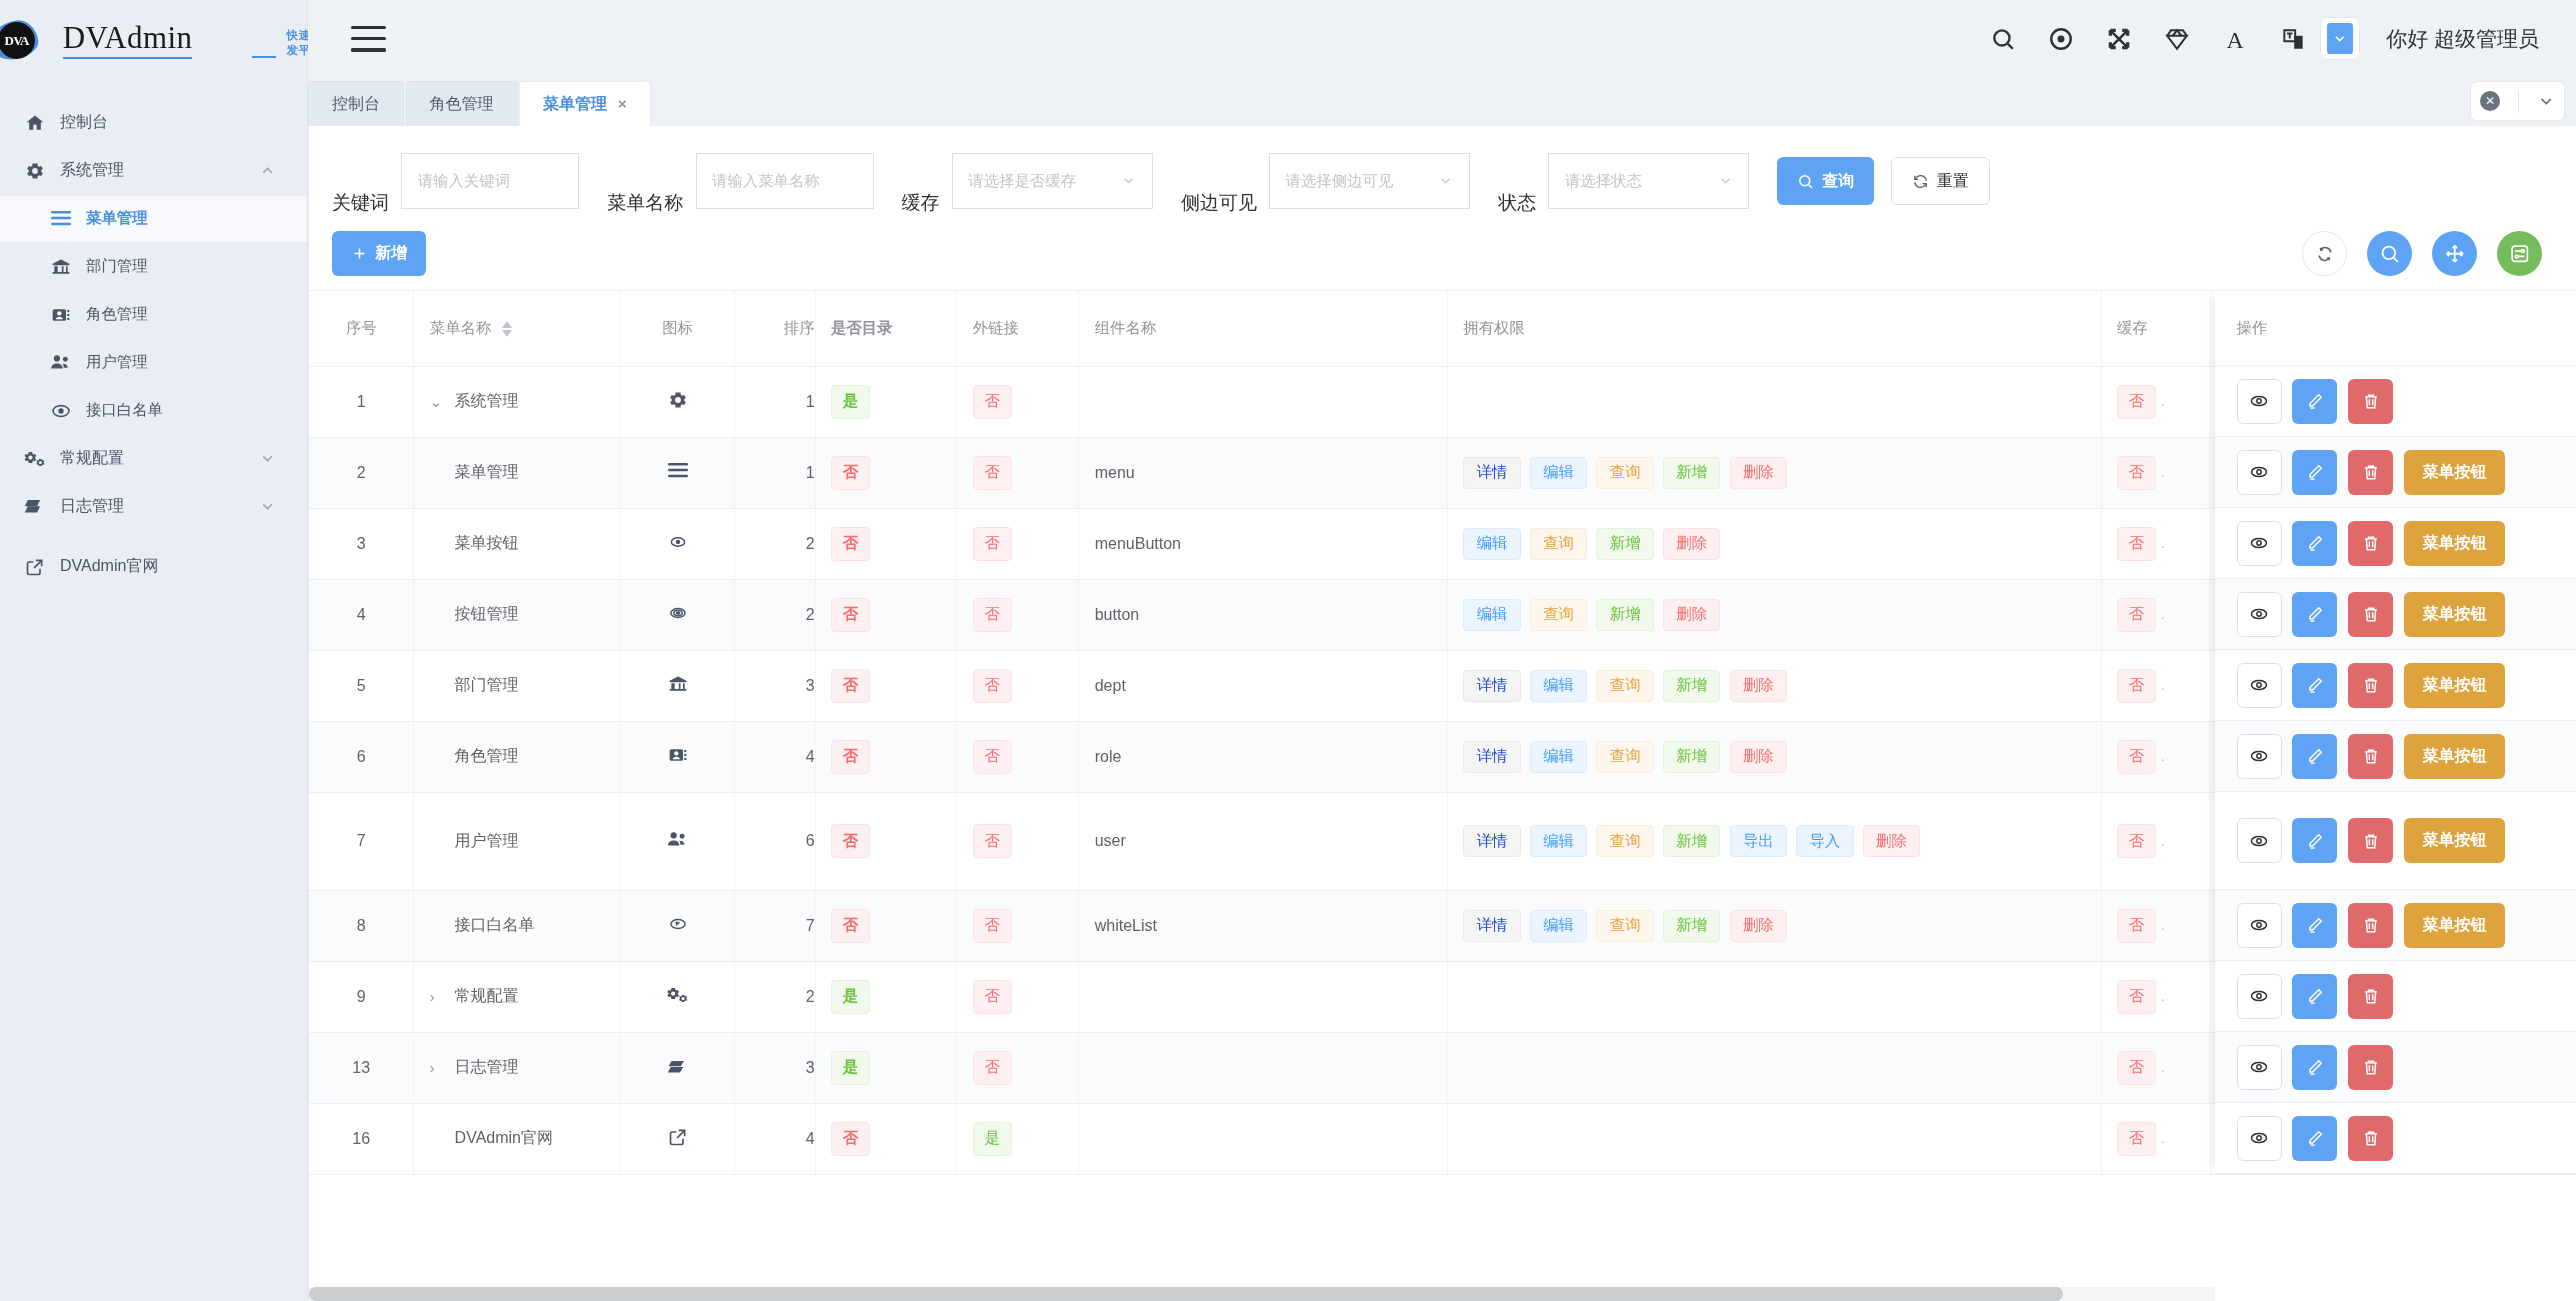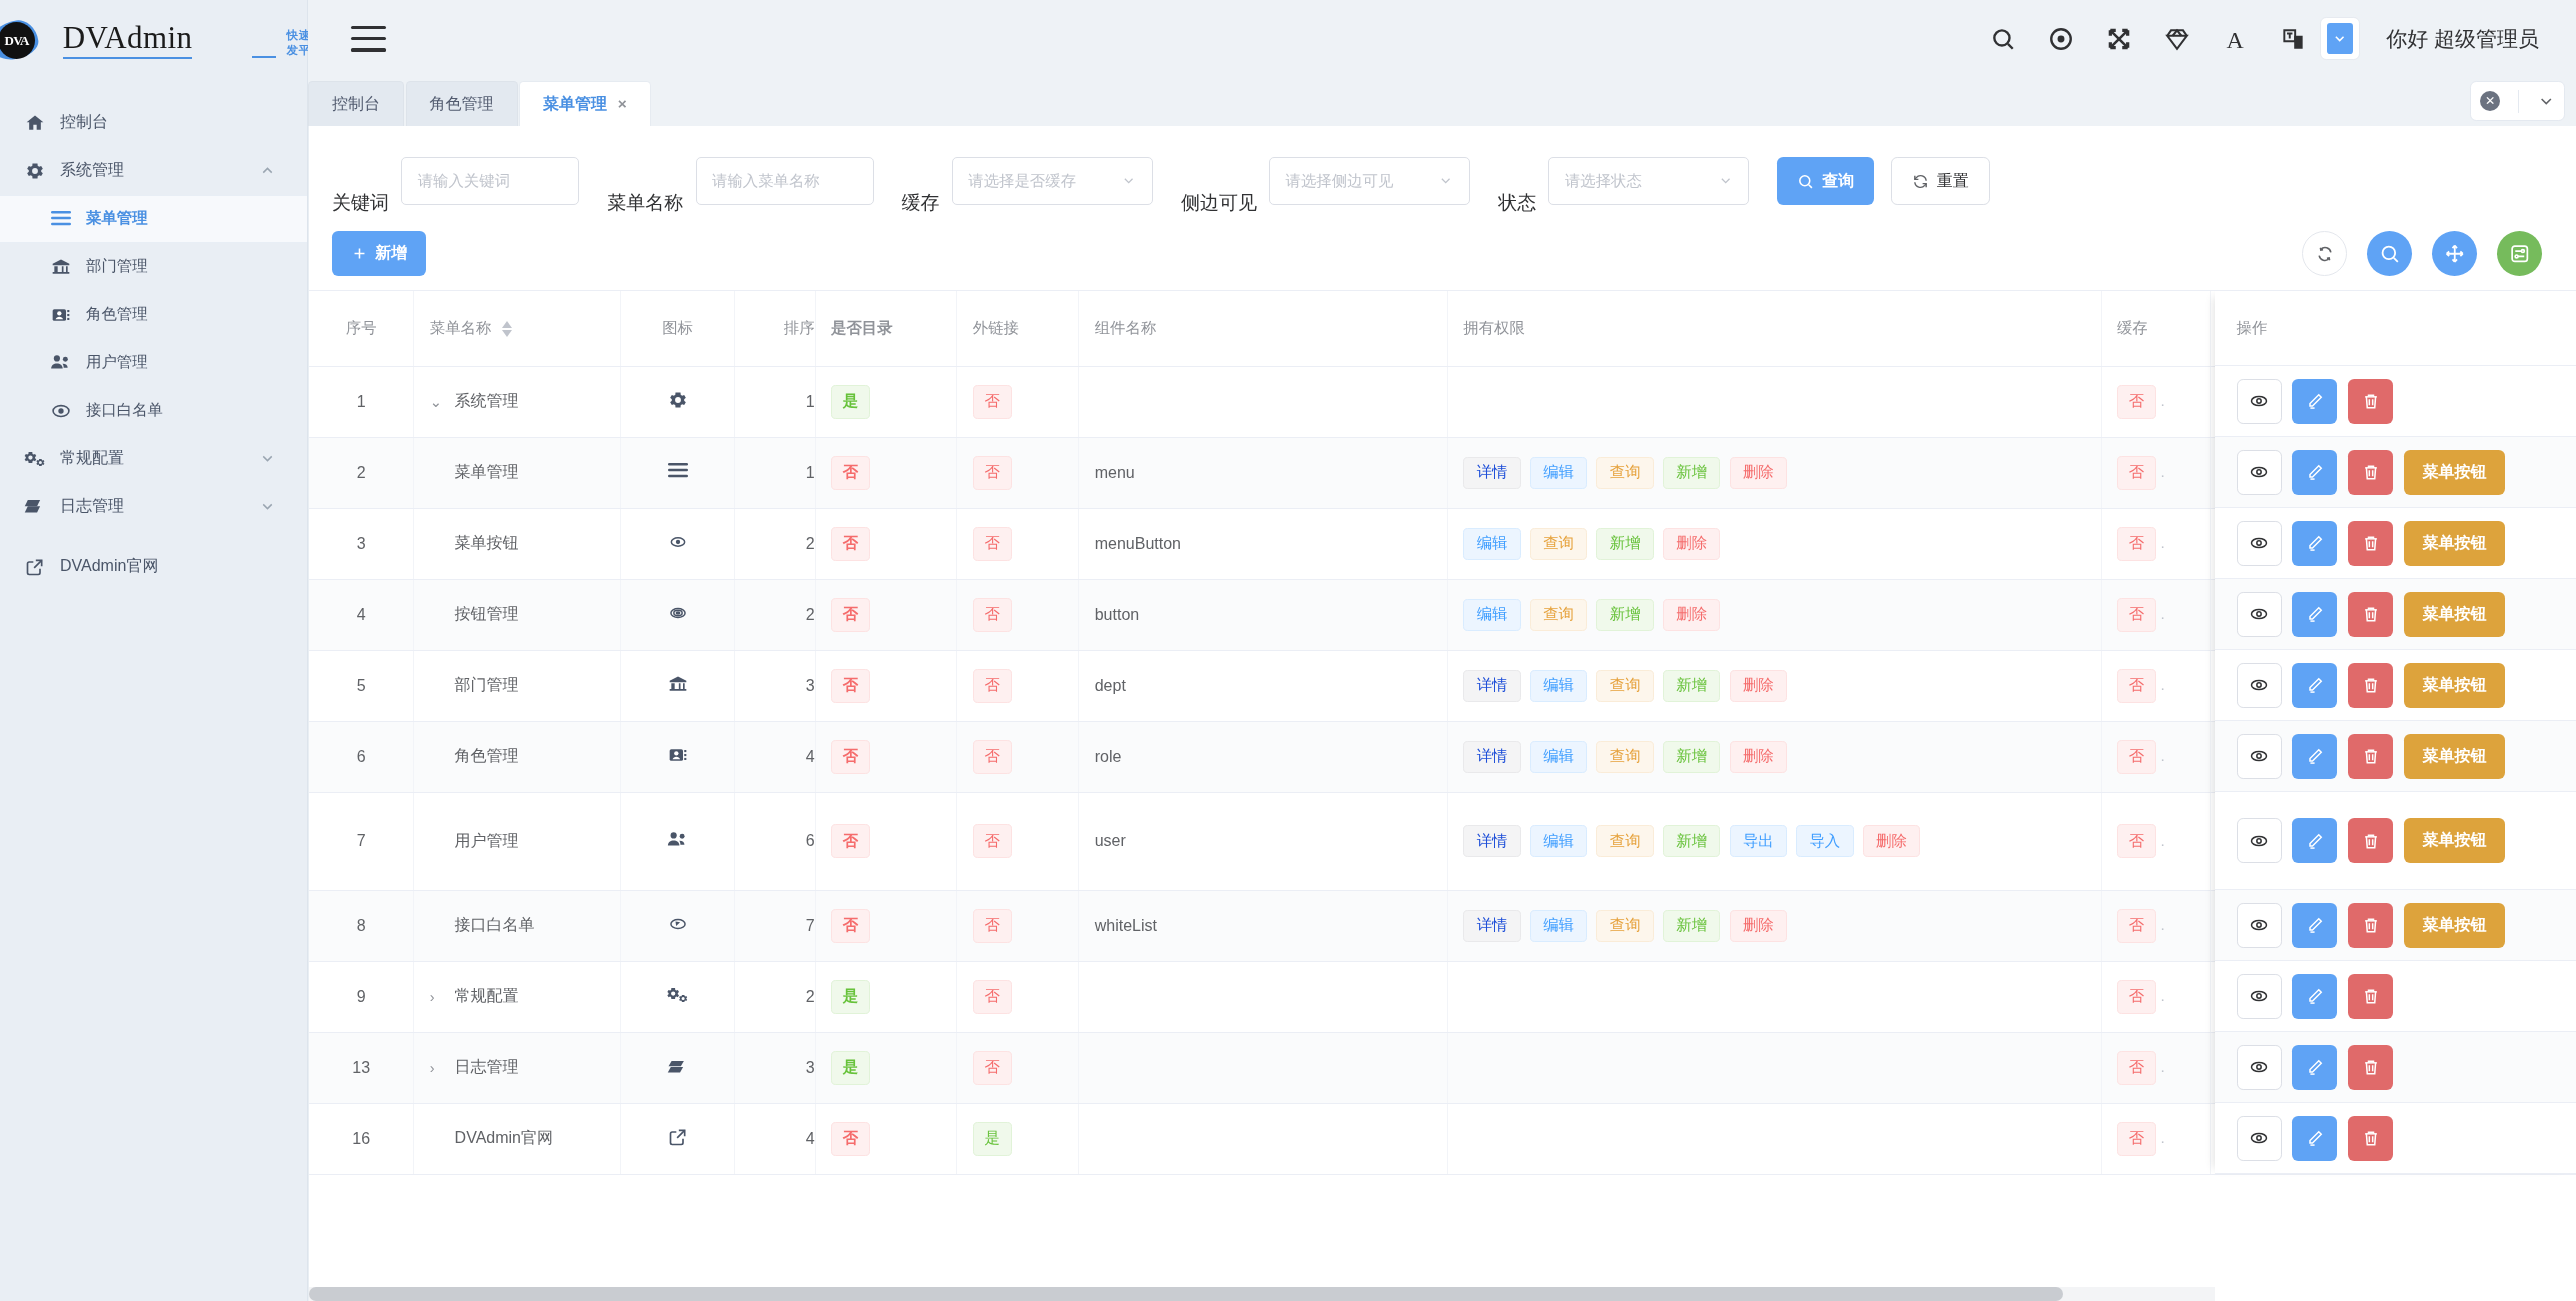--- a/index.html
+++ b/index.html
@@ -121,21 +121,21 @@
     display: flex; flex-direction: column; min-height: 0;
     border-left: 0.8px solid #e9eef3;
   }
   .content-inner { flex:1; display:flex; flex-direction:column; min-height:0; padding: 0 0 0 0;}
 
   .filter-bar {
     display: flex; align-items: center; padding: 20px 23px 6.2px 23px; gap: 0px; flex-wrap: nowrap;
   }
   .f-label { font-size: 19px; color: #303133; margin-right: 12.3px; white-space: nowrap; margin-top: 44px; }
   .f-input {
-    height: 48px; border: 0.8px solid #dcdfe6; border-radius: 5px;
+    height: 56px; border: 0.8px solid #dcdfe6; border-radius: 0;
     display: flex; align-items: center; padding: 0 15.4px; color: #c0c4cc; font-size: 15.4px;
     background: #fff; margin-right: 28px;
   }
   .f-input.w1 { width: 178px; }
   .f-input.w2 { width: 178px; }
   .f-select { width: 201px; justify-content: space-between; }
   .caret { color: #c0c4cc; font-size: 13px; margin-left: 7.7px; }
   .btn {
     height: 48px; border-radius: 6.2px; display: flex; align-items: center;
     justify-content: center; gap: 7.7px; font-size: 16px; cursor: pointer; padding: 0 20px;

